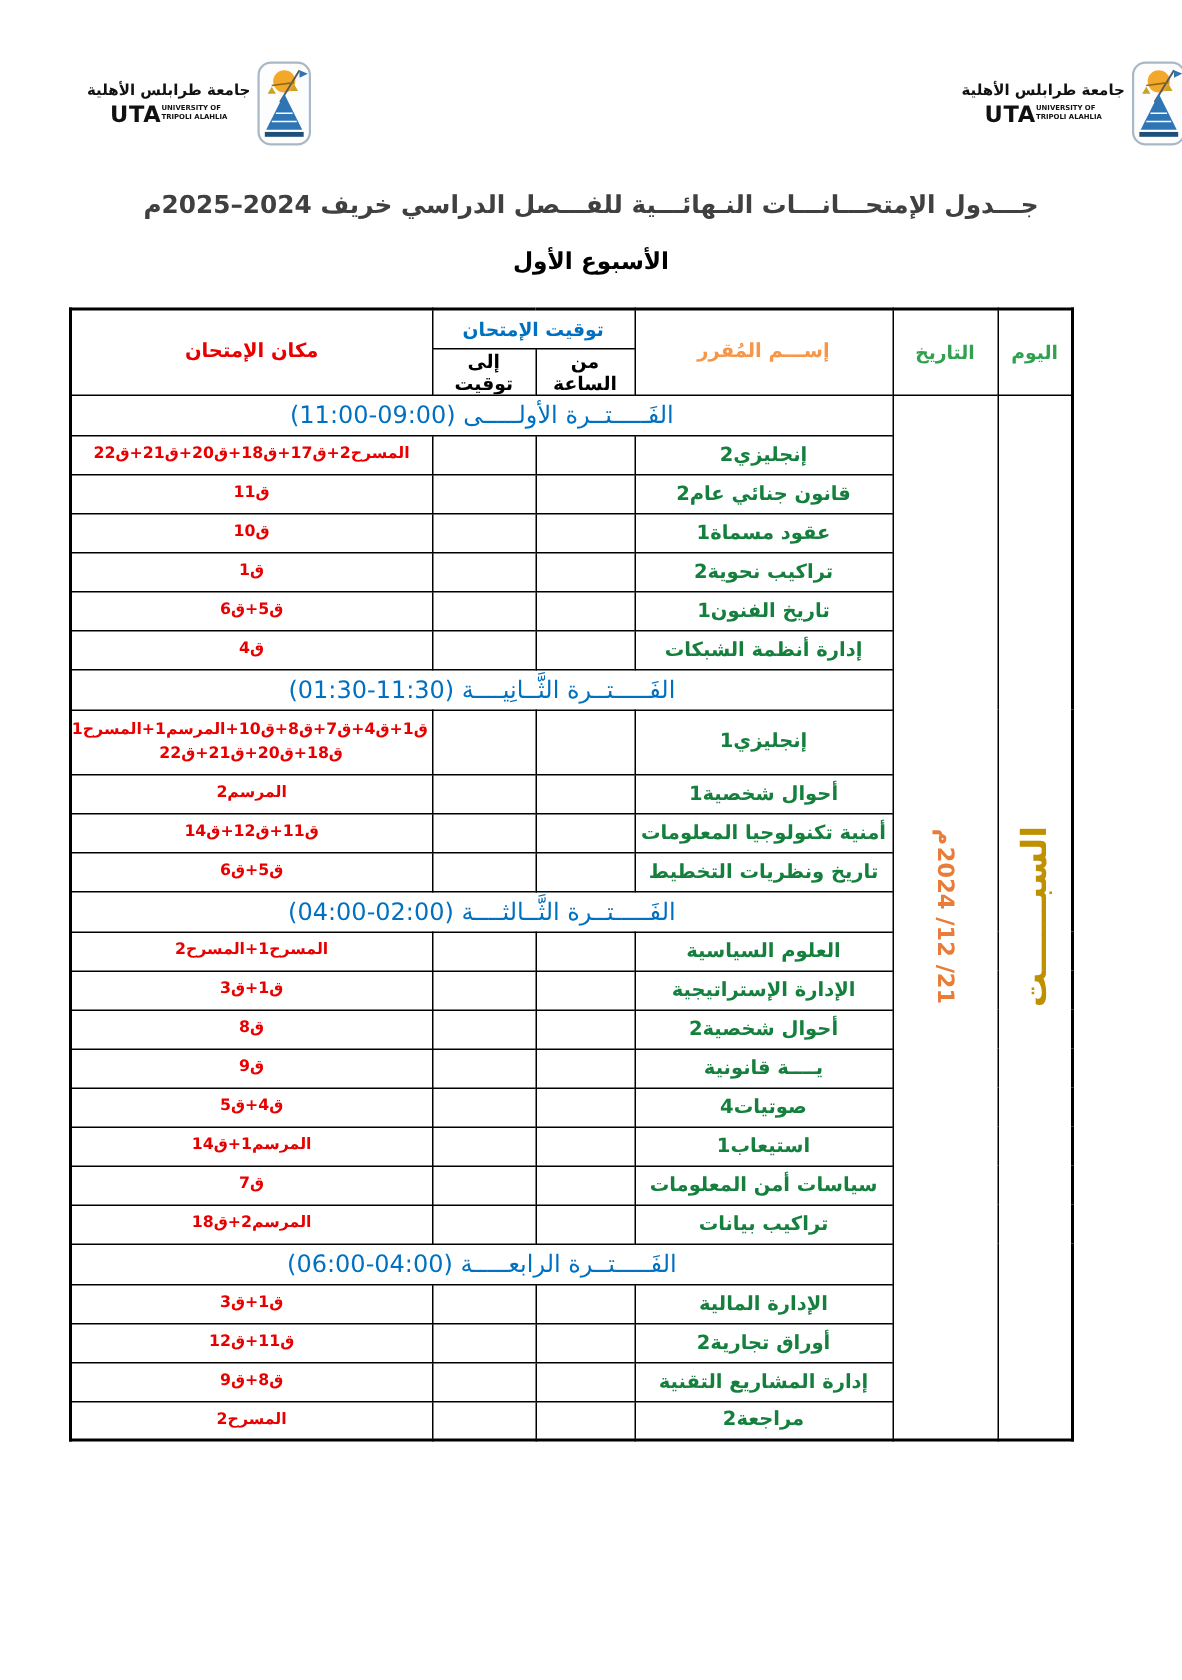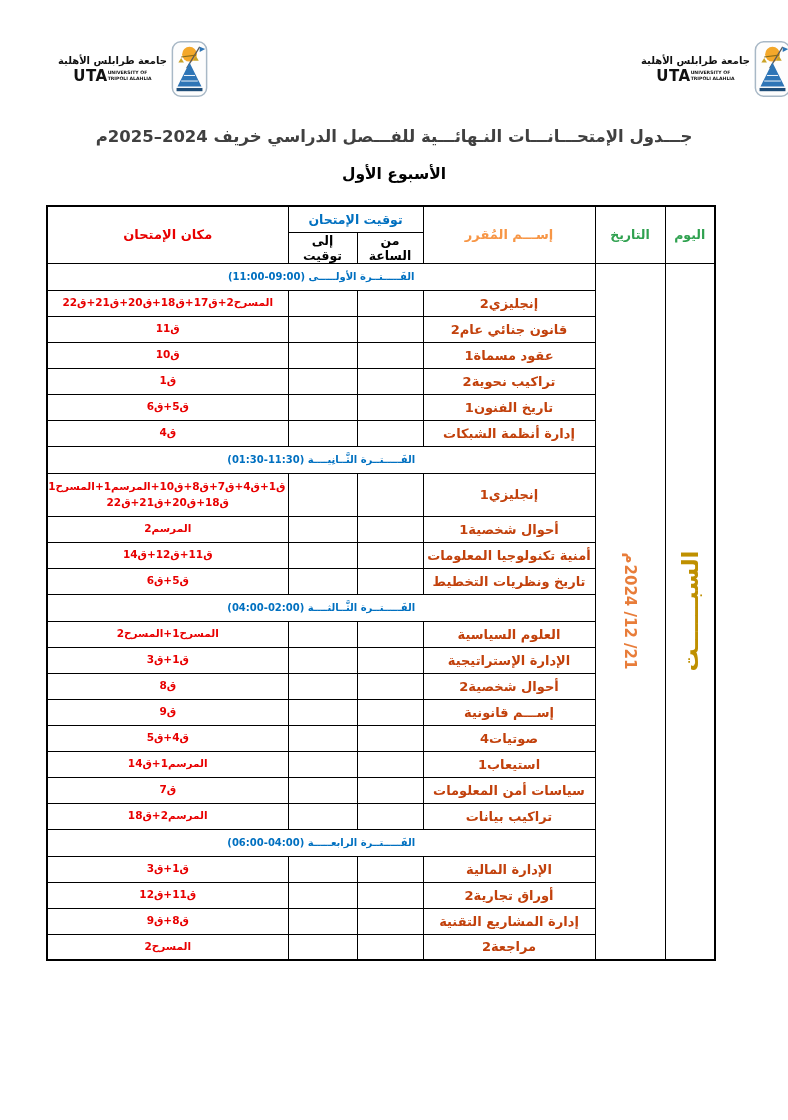--- a/index.html
+++ b/index.html
@@ -29,22 +29,22 @@
   .sched th,.sched td{border:1px solid #000;padding:0 2px;text-align:center;vertical-align:middle;overflow:hidden;}
   .sched thead tr{height:26px;}
   .sched th{font-size:12.5px;font-weight:bold;color:#000;}
   th.h-day,th.h-date{color:var(--header_green,#2fa14f);}
   th.h-course{color:var(--course_header_orange,#f79646);font-size:13px;}
   th.h-timing{color:var(--timing_blue,#0070c0);}
   th.h-loc{color:var(--location_red,#ee0000);font-size:13px;margin-top:24px;}
   tr.band-row{height:27px;}
   tr.crow{height:26px;}
   tr.tall{height:43px;}
-  td.band{color:var(--timing_blue,#0070c0);font-weight:bold;font-size:10px;}
-  td.course{font-weight:bold;font-size:13px;color:#c2410c;}
+  td.band{color:var(--timing_blue,#0070c0);font-weight:normal;font-size:16px;}
+  td.course{font-weight:bold;font-size:13px;color:#15803d;}
   td.loc{color:var(--location_red,#ee0000);font-weight:bold;font-size:10.5px;white-space:pre-line;line-height:1.5;}
   td.day-cell,td.date-cell{position:relative;}
   .rot-ccw{position:absolute;top:50%;left:50%;transform:translate(-50%,-50%) rotate(-90deg);
       white-space:nowrap;font-weight:bold;font-size:23px;color:var(--day_gold,#bf9000);}
   .rot-cw{position:absolute;top:50%;left:50%;transform:translate(-50%,-50%) rotate(90deg);
       white-space:nowrap;direction:ltr;display:flex;align-items:baseline;gap:1px;
       font-weight:bold;font-size:15px;color:var(--date_orange,#ed7d31);}
 </style>
 </head>
 <body>
@@ -218,21 +218,21 @@
         <td class="toc"></td>
         <td class="loc">ق1+ق3</td>
       </tr>
       <tr class="crow">
         <td class="course">أحوال شخصية2</td>
         <td class="fromc"></td>
         <td class="toc"></td>
         <td class="loc">ق8</td>
       </tr>
       <tr class="crow">
-        <td class="course">إســـم قانونية</td>
+        <td class="course">يــــة قانونية</td>
         <td class="fromc"></td>
         <td class="toc"></td>
         <td class="loc">ق9</td>
       </tr>
       <tr class="crow">
         <td class="course">صوتيات4</td>
         <td class="fromc"></td>
         <td class="toc"></td>
         <td class="loc">ق4+ق5</td>
       </tr>

